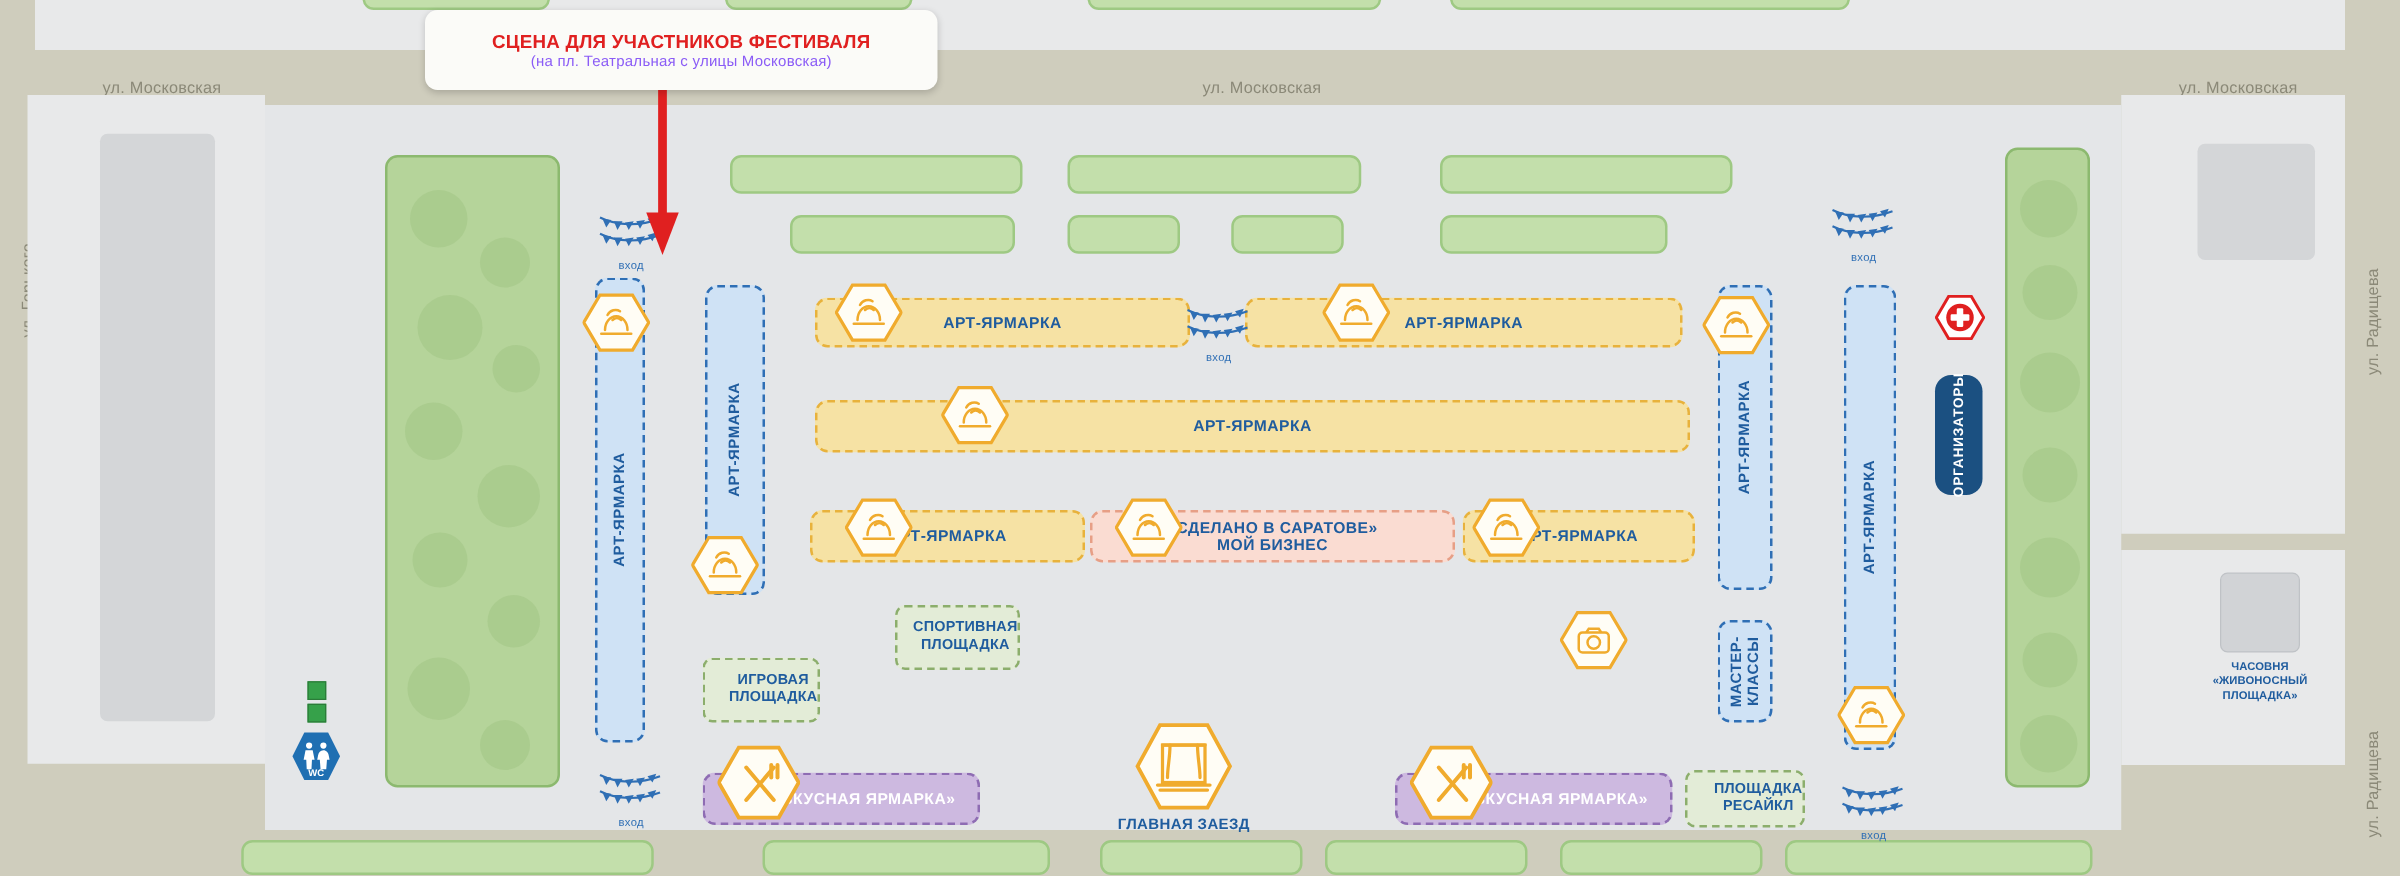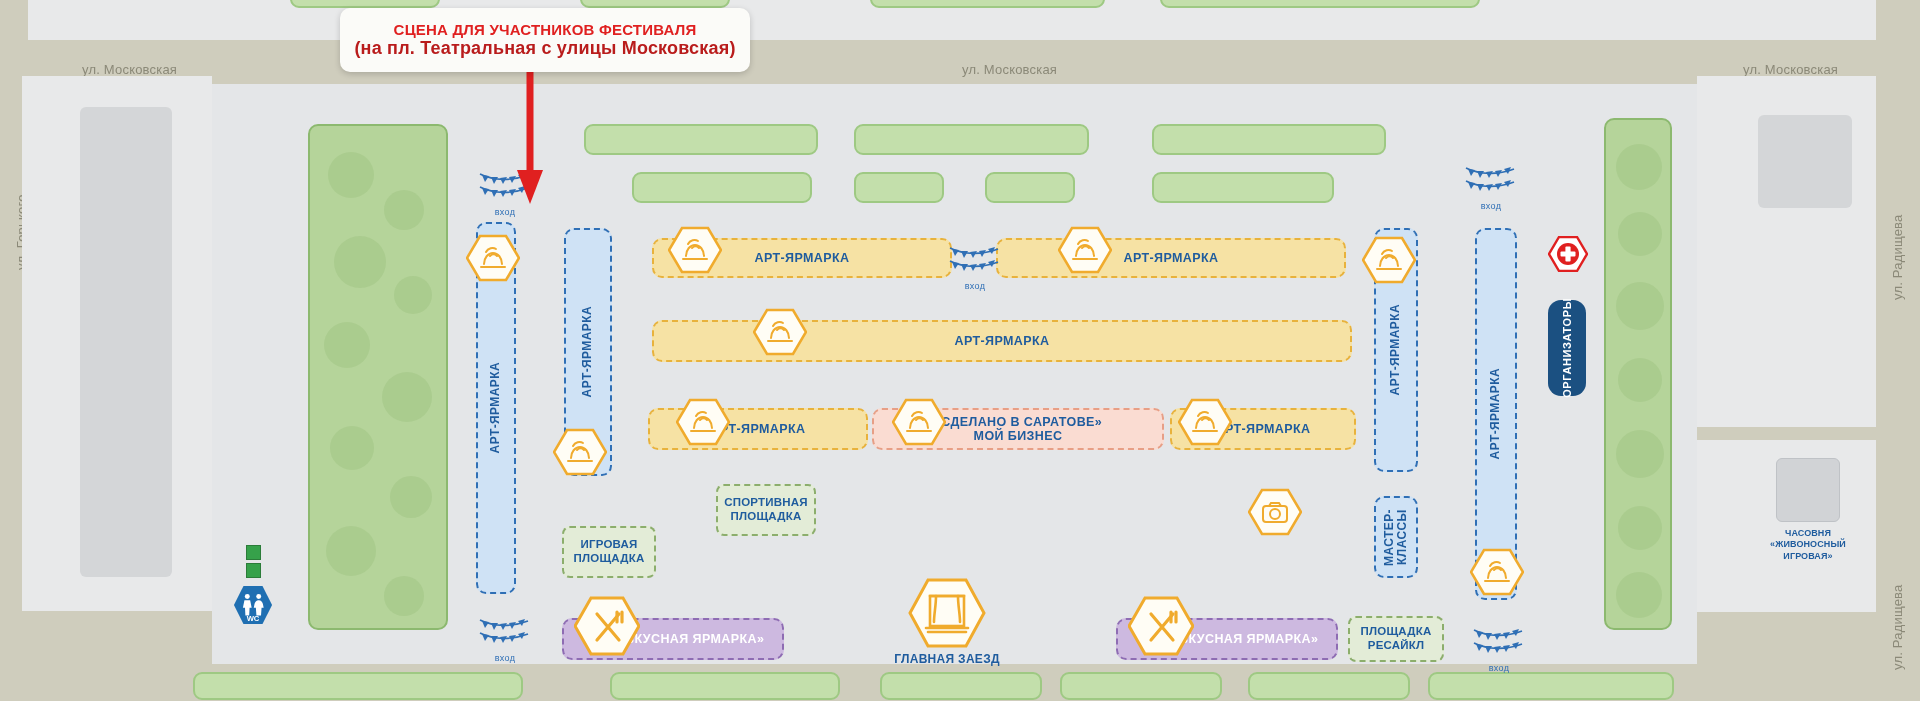--- a/index.html
+++ b/index.html
@@ -65,21 +65,21 @@
   }
   .strip-blue .vlabel{
     color:#1f5c9e;font-weight:bold;font-size:12px;letter-spacing:.4px;
     writing-mode:vertical-rl;transform:rotate(180deg);white-space:pre-line;
     text-align:center;line-height:1.1;
   }
 
   
   .box-green{
     background:#e3ecd7;border:2px dashed #8cae6c;border-radius:8px;
-    display:flex;align-items:center;justify-content:center;
+    display:flex;align-items:center;justify-content:flex-end;
   }
   .box-green .lbl{
     color:#1f5c9e;font-weight:bold;font-size:11.5px;text-align:center;
     line-height:1.2;white-space:pre-line;letter-spacing:.2px;
   }
 
   
   .hexmark{
     position:absolute;
     width:54px;height:48px;
@@ -101,21 +101,21 @@
   }
 
   
   .callout{
     position:absolute;background:#fbfbf8;border-radius:10px;
     box-shadow:0 2px 6px rgba(0,0,0,.18);
     display:flex;flex-direction:column;align-items:center;justify-content:center;
     padding:7px 16px;
   }
   .callout .l1{color:#e02020;font-weight:bold;font-size:15px;letter-spacing:.2px;white-space:nowrap;}
-  .callout .l2{color:#b91c1c;font-weight:bold;font-size:18px;letter-spacing:.2px;white-space:nowrap;}
+  .callout .l2{color:#8b5cf6;font-weight:normal;font-size:12px;letter-spacing:.2px;white-space:nowrap;}
 
   
   .arrow{position:absolute;}
   .arrow svg{display:block;}
 
   
   .organizers{
     position:absolute;background:#1b5081;border-radius:13px;
     display:flex;align-items:center;justify-content:center;
   }
@@ -164,21 +164,21 @@
   <div class="abs ground" style="left:1876px;top:76px;width:24px;height:625px;"></div>
   <div class="abs street-label vert" style="left:1890px;top:300px;">ул. Радищева</div>
   <div class="abs street-label vert" style="left:1890px;top:670px;">ул. Радищева</div>
 
   <div class="abs block" style="left:1697px;top:76px;width:179px;height:351px;"></div>
   <div class="abs building" style="left:1758px;top:115px;width:94px;height:93px;"></div>
   <div class="abs block" style="left:1697px;top:440px;width:179px;height:172px;"></div>
   <div class="chapel-box" style="left:1776px;top:458px;width:62px;height:62px;"></div>
   <div class="chapel-cap" style="left:1740px;top:528px;width:136px;">ЧАСОВНЯ
 «ЖИВОНОСНЫЙ
-ИГРОВАЯ»</div>
+ПЛОЩАДКА»</div>
 
   <div class="abs plaza" style="left:212px;top:84px;width:1485px;height:580px;"></div>
 
   <div class="abs pav" style="left:290px;top:-14px;width:150px;height:22px;"></div>
   <div class="abs pav" style="left:580px;top:-14px;width:150px;height:22px;"></div>
   <div class="abs pav" style="left:870px;top:-14px;width:235px;height:22px;"></div>
   <div class="abs pav" style="left:1160px;top:-14px;width:320px;height:22px;"></div>
 
   <div class="abs pav" style="left:584px;top:124px;width:234px;height:31px;"></div>
   <div class="abs pav" style="left:854px;top:124px;width:235px;height:31px;"></div>

